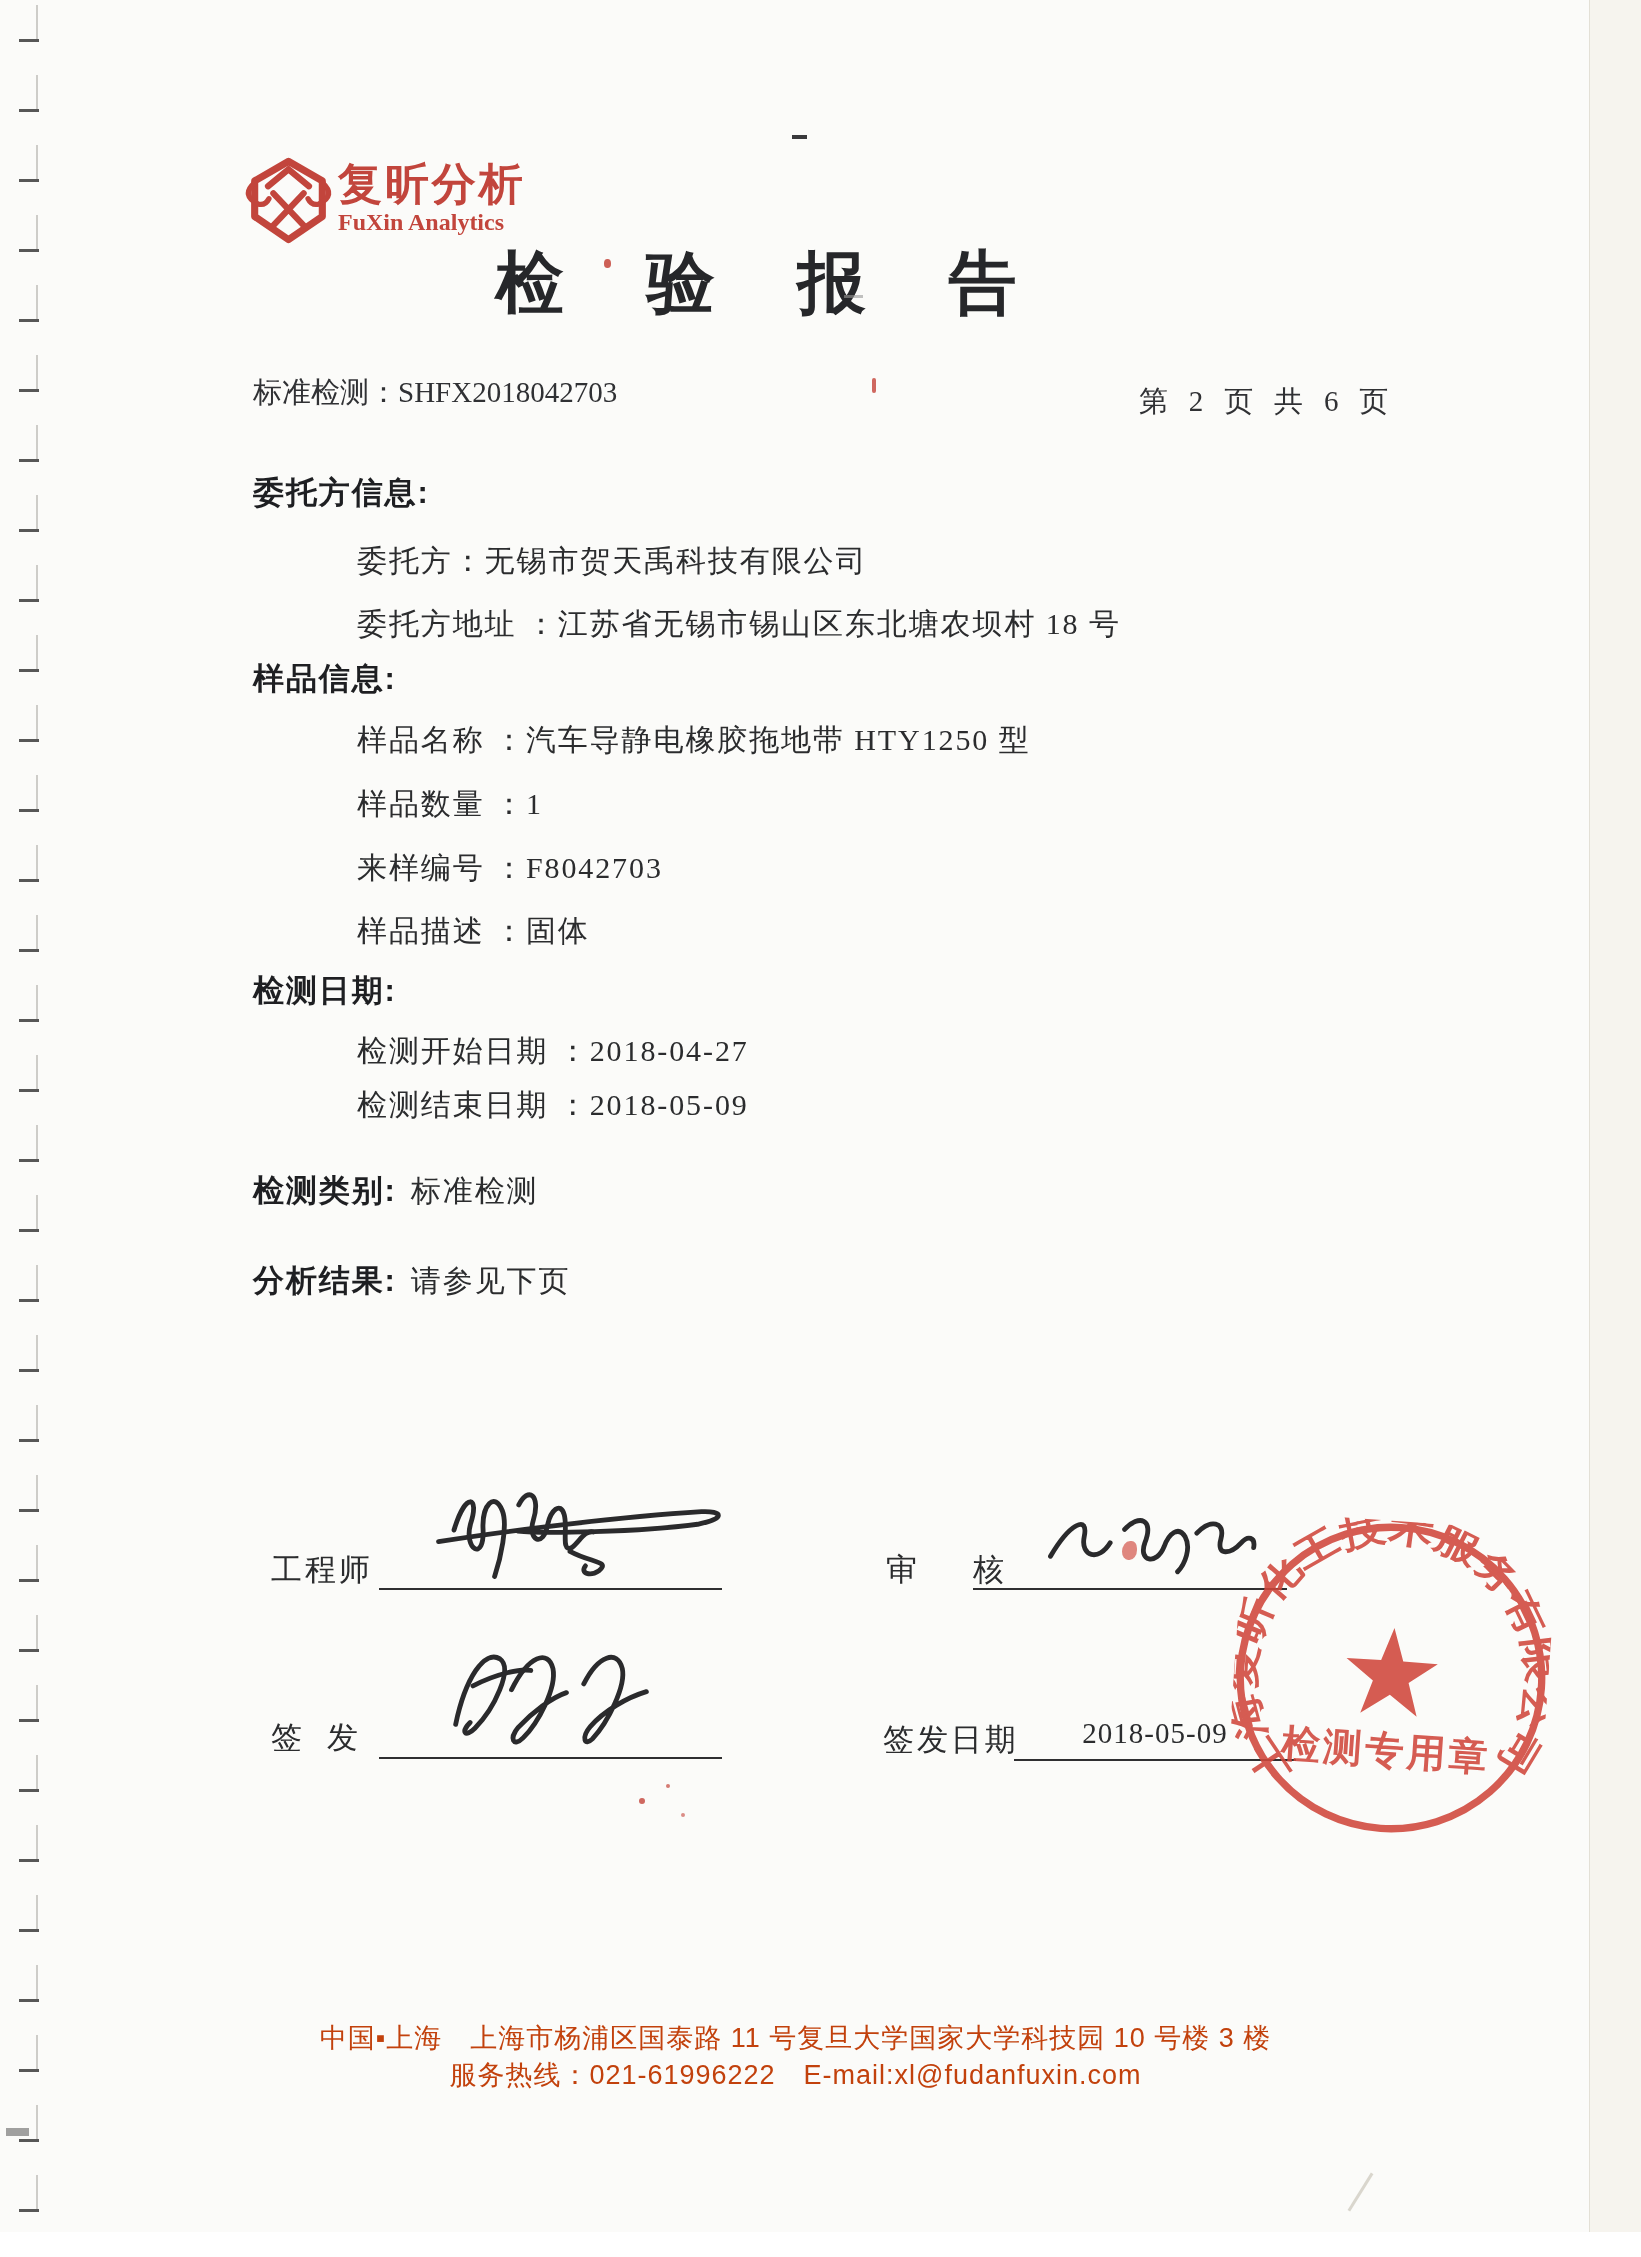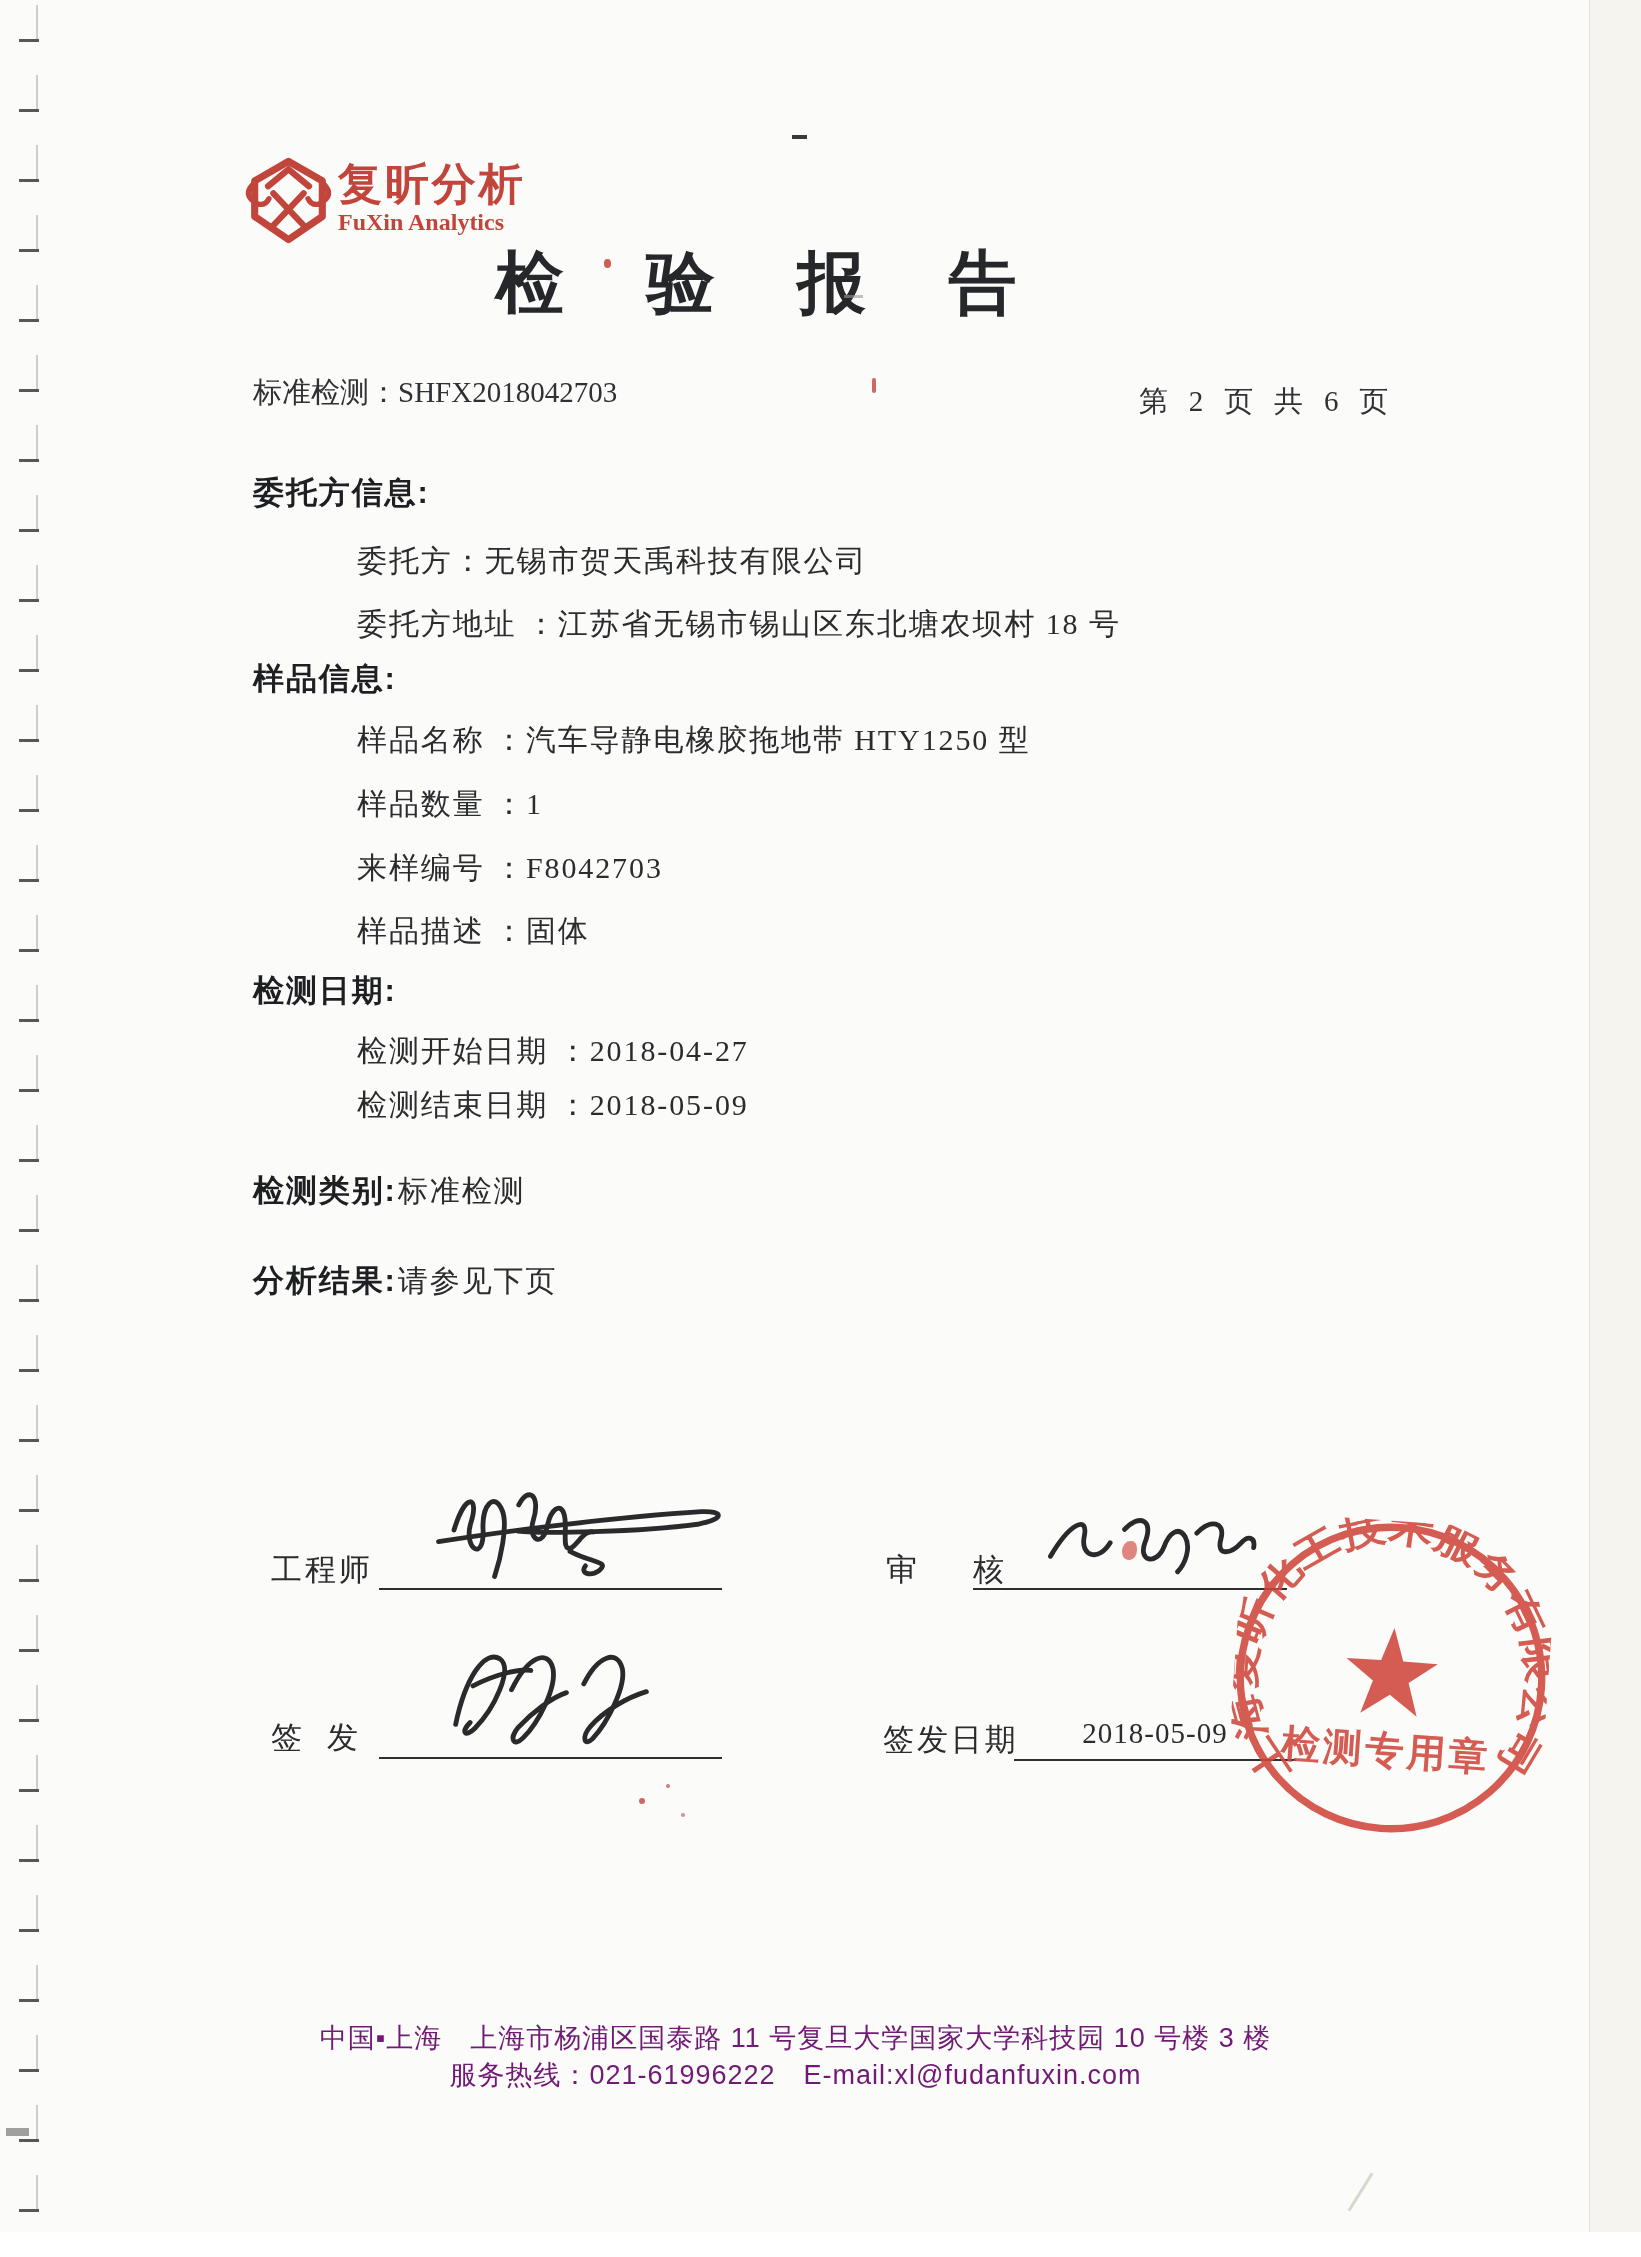--- a/index.html
+++ b/index.html
@@ -26,29 +26,29 @@
   
   .meta{font-size:29px;color:#303134;}
   .report-no{left:253px;top:373px;}
   .page-info{left:1139px;top:373px;letter-spacing:6.8px;margin-top:9px;}
   
   .heading{font-family:"Liberation Sans",sans-serif;font-weight:bold;font-size:31px;letter-spacing:1.9px;color:#1e1f22;left:253px;}
   
   .row{left:357px;font-size:30px;letter-spacing:1.9px;color:#2b2c2e;}
   .inline-line{left:253px;font-size:30px;letter-spacing:1.9px;}
   .inline-line .h{font-family:"Liberation Sans",sans-serif;font-weight:bold;color:#1e1f22;font-size:31px;}
-  .inline-line .v{margin-left:1px;}
+  .inline-line .v{margin-left:14px;}
   
   .sig-label{font-size:31px;letter-spacing:2.9px;color:#2b2c2e;}
   .gap-wide{letter-spacing:56px;}
   .gap-mid{letter-spacing:25px;}
   .sig-line{border-bottom:2.9px solid #2f2f31;height:0;}
   .sig-date{font-size:29px;letter-spacing:1px;text-align:center;}
   
-  .footer{left:0;width:1591px;text-align:center;font-family:"Liberation Sans",sans-serif;color:#701a75;}
+  .footer{left:0;width:1591px;text-align:center;font-family:"Liberation Sans",sans-serif;color:#c2410c;}
   .footer-1{top:2020px;font-size:27px;letter-spacing:1px;}
   .footer-2{top:2057px;font-size:27px;letter-spacing:1px;}
   
   .stamp{left:1234px;top:1521px;width:314px;height:314px;transform:rotate(4deg);opacity:.88;}
   
   .speck{position:absolute;}
   .crease{left:1359px;top:2170px;width:2.9px;height:44px;background:#d9d6cd;transform:rotate(32deg);}
 </style>
 </head>
 <body>

